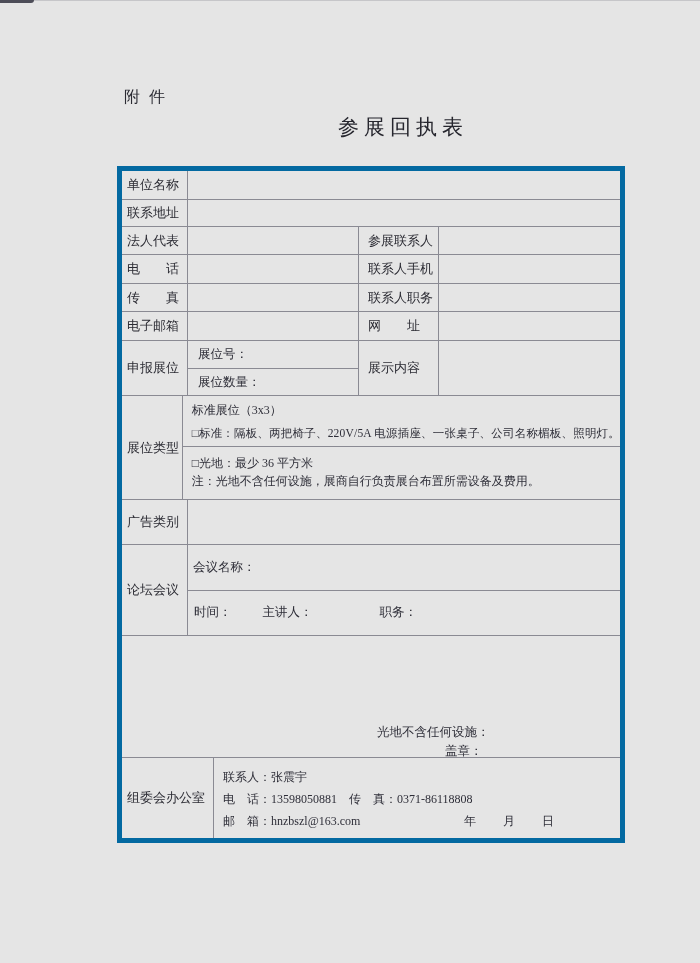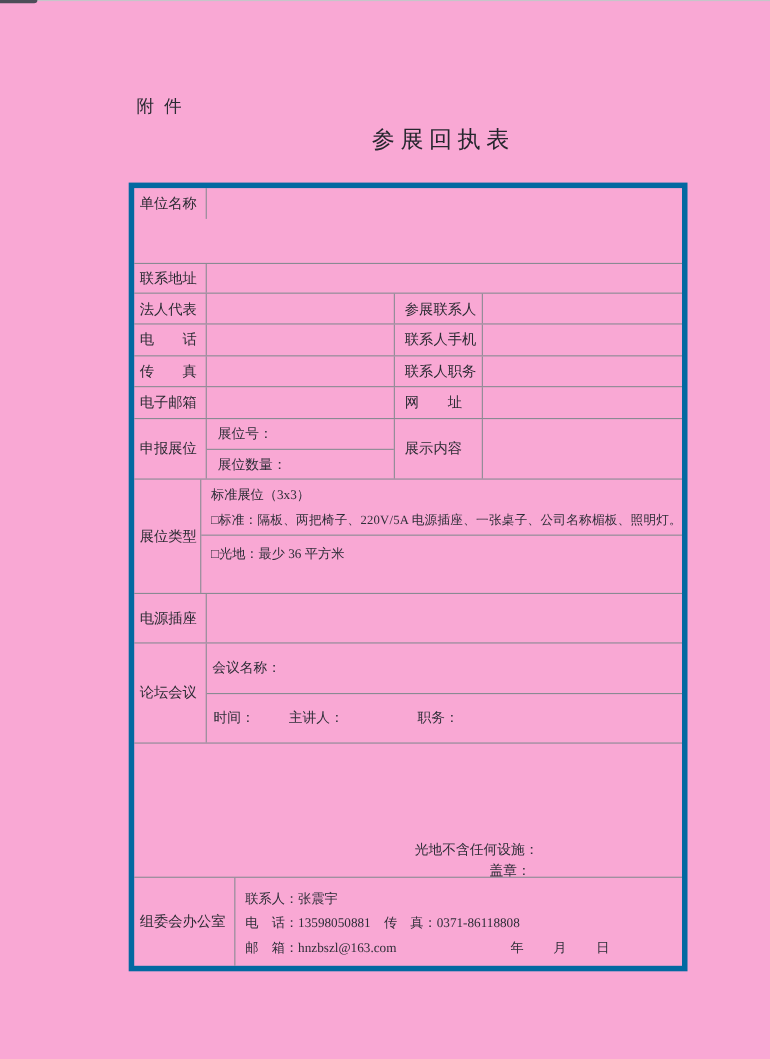--- a/index.html
+++ b/index.html
@@ -9,21 +9,21 @@
     height: 963px;
     background: #fdfdfc;
     font-family: "Liberation Serif", "DejaVu Serif", serif;
     color: #2e2e38;
   }
   .page {
     position: relative;
     width: 700px;
     height: 963px;
     overflow: hidden;
-    background: #f9a8d4;
+    background: #e5e5e5;
   }
   
   .scan-top-line {
     position: absolute; top: 0; left: 0; width: 700px; height: 1px;
     background: #c6c6c9;
   }
   .scan-corner-mark {
     position: absolute; top: 0; left: 0; width: 34px; height: 3px;
     background: #4d4d58; border-radius: 0 0 3px 0;
   }
@@ -71,21 +71,21 @@
   .forum-line .t2 { margin-left: 31px; }
   .forum-line .t3 { margin-left: 67px; }
   .sig-cell { padding-top: 87px; font-size: 12.5px; line-height: 19px; }
   .sig-l1 { margin-left: 255px; }
   .sig-l2 { margin-left: 323px; }
   .cmte-label { width: 91px; }
   .cmte-content { flex: 1; padding: 8px 0 0 9px; font-size: 12px; line-height: 22px; white-space: nowrap; }
   .cmte-row3 { display: flex; }
   .date-span { margin-left: auto; margin-right: 65px; letter-spacing: 1px; }
   
-  .h28 { height: 28px; } .h27 { height: 27px; margin-top: 40px; } .h29 { height: 29px; }
+  .h28 { height: 28px; } .h27 { height: 27px; } .h29 { height: 29px; }
   .h55 { height: 55px; } .h104 { height: 104px; } .h45 { height: 45px; }
   .h91 { height: 91px; } .h122 { height: 122px; } .h81 { height: 81px; }
   .sh28 { height: 28px; } .sh27 { height: 27px; }
   .sh51 { height: 51px; } .sh53 { height: 53px; }
   .sh45 { height: 45px; } .sh46 { height: 46px; }
 </style>
 </head>
 <body>
 
 <div class="page">
@@ -147,26 +147,27 @@
 
     <div class="r h104">
       <div class="c nol c1 lab">展位类型</div>
       <div class="c grow stack">
         <div class="sub sh51 booth-type-block">
           <div>标准展位（3x3）</div>
           <div class="tight">□标准：隔板、两把椅子、220V/5A 电源插座、一张桌子、公司名称楣板、照明灯。</div>
         </div>
         <div class="sub sh53 raw-block">
           <div>□光地：最少 36 平方米</div>
+          <div>注：光地不含任何设施，展商自行负责展台布置所需设备及费用。</div>
         </div>
       </div>
     </div>
 
     <div class="r h45">
-      <div class="c nol c1 lab">电源插座</div>
+      <div class="c nol c1 lab">广告类别</div>
       <div class="c grow"></div>
     </div>
 
     <div class="r h91">
       <div class="c nol c1 lab">论坛会议</div>
       <div class="c grow stack">
         <div class="sub sh45 subline" style="padding-left:5px">会议名称：</div>
         <div class="sub sh46 forum-line">
           <span class="t1">时间：</span>
           <span class="t2">主讲人：</span>

